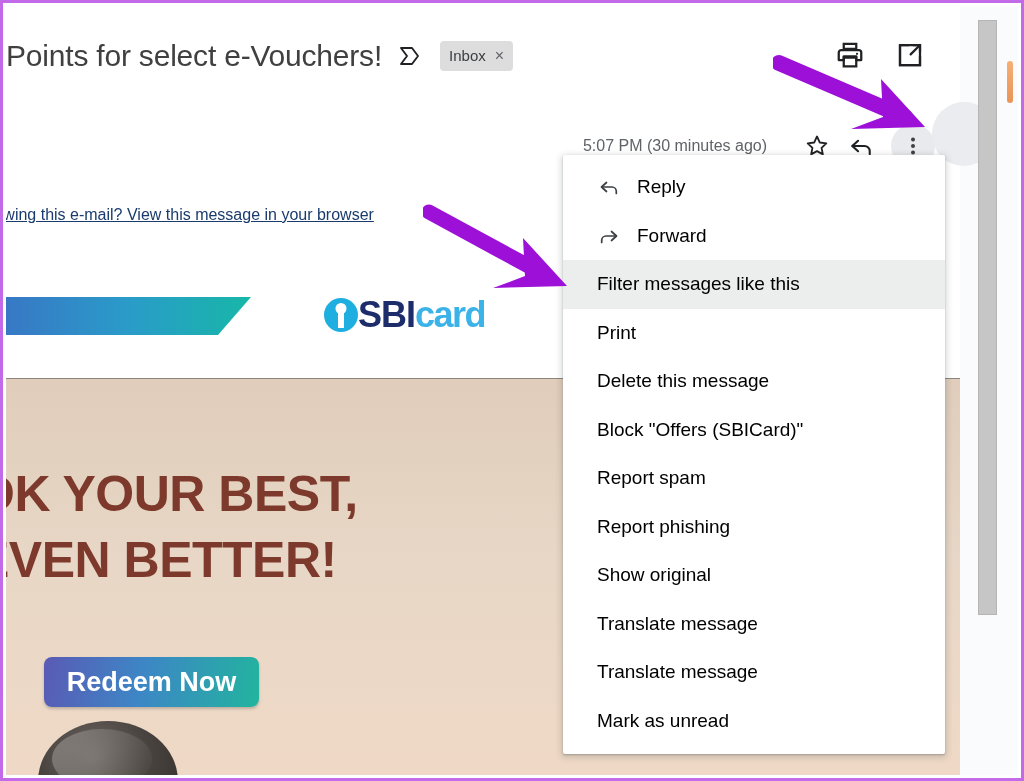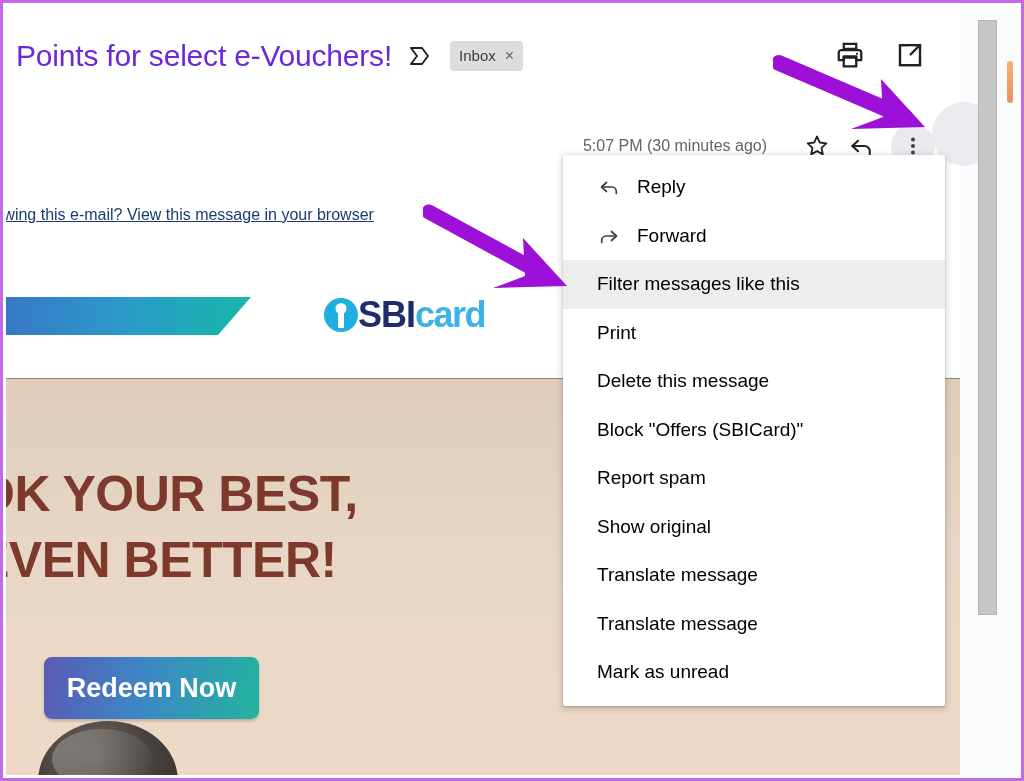--- a/index.html
+++ b/index.html
@@ -24,23 +24,22 @@
     background:#ffffff;
     overflow:hidden;
   }
 
   
   #subject-row {
     position:absolute; left:0; top:25px; right:0; height:50px;
     display:flex; align-items:center;
   }
   #subject-text {
-    font-size:30px; color:#6d28d9; font-weight:400;
+    font-size:30px; color:#404040; font-weight:400;
     letter-spacing:-0.2px; white-space:nowrap;
-    margin-left:10px;
   }
   #important-marker {
     margin-left:16px; width:24px; height:28px;
     display:flex; align-items:center; justify-content:center;
   }
   #inbox-chip {
     margin-left:18px;
     background:#ddddde; color:#3c4043;
     border-radius:4px;
     font-size:15px; line-height:15px;
@@ -129,21 +128,21 @@
   #headline {
     position:absolute; left:-20px; top:82px;
     color:#7d3a2c; font-weight:700;
     font-size:50px; line-height:66px;
     letter-spacing:-0.5px;
     white-space:nowrap;
     font-family:"Liberation Sans", sans-serif;
   }
   #redeem-btn {
     position:absolute; left:48px; top:278px;
-    width:215px; height:62px; border-radius:8px;
+    width:215px; height:50px; border-radius:8px;
     background:linear-gradient(100deg,#5a5ab4 0%, #3d86c6 45%, #22b49e 100%);
     display:flex; align-items:center; justify-content:center;
     color:#ffffff; font-size:27px; font-weight:700;
     box-shadow:0 2px 3px rgba(0,0,0,.2);
   }
   
   #head {
     position:absolute; left:42px; bottom:-66px;
     width:140px; height:120px; border-radius:52% 52% 40% 40%;
     background:radial-gradient(ellipse at 40% 30%, #6d6663 0%, #4a4440 45%, #2e2a28 100%);
@@ -328,20 +327,23 @@
     </div>
 
     <div class="menu-item indented">
       <span class="mi-label">Block "Offers (SBICard)"</span>
     </div>
 
     <div class="menu-item indented">
       <span class="mi-label">Report spam</span>
     </div>
 
+    <div class="menu-item indented">
+      <span class="mi-label">Report phishing</span>
+    </div>
 
     <div class="menu-item indented">
       <span class="mi-label">Show original</span>
     </div>
 
     <div class="menu-item indented">
       <span class="mi-label">Translate message</span>
     </div>
 
     <div class="menu-item indented">

